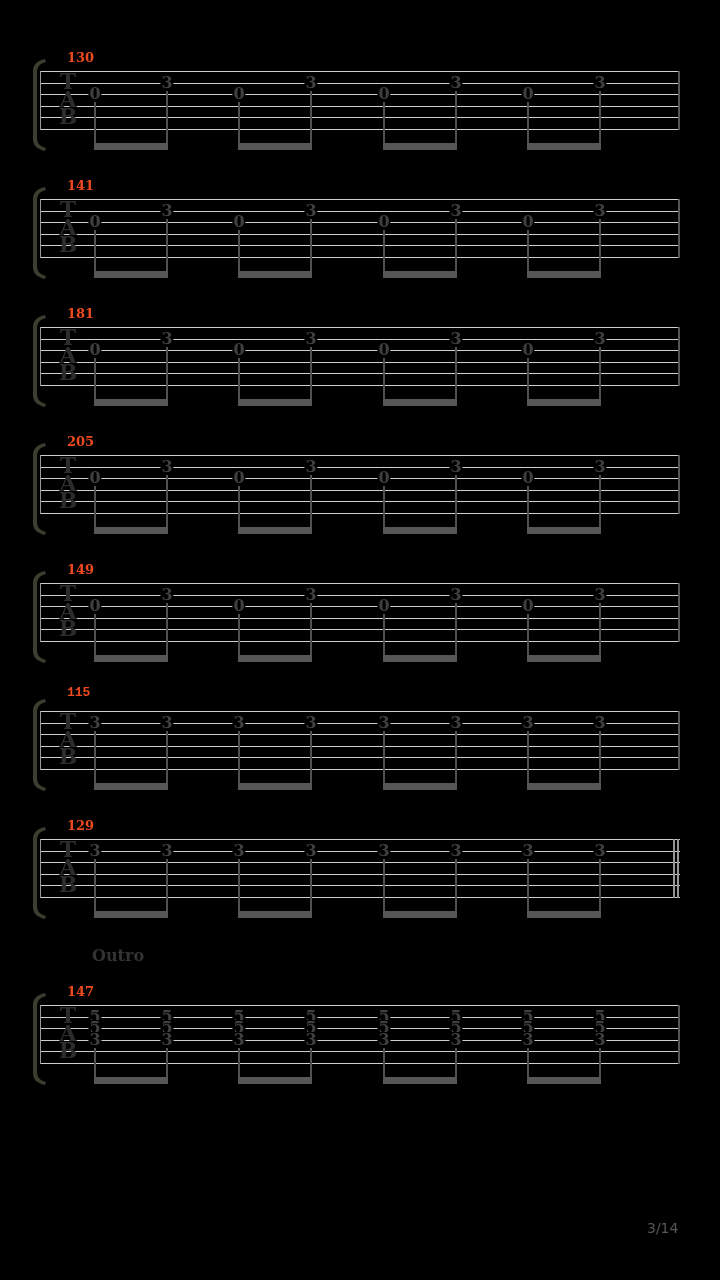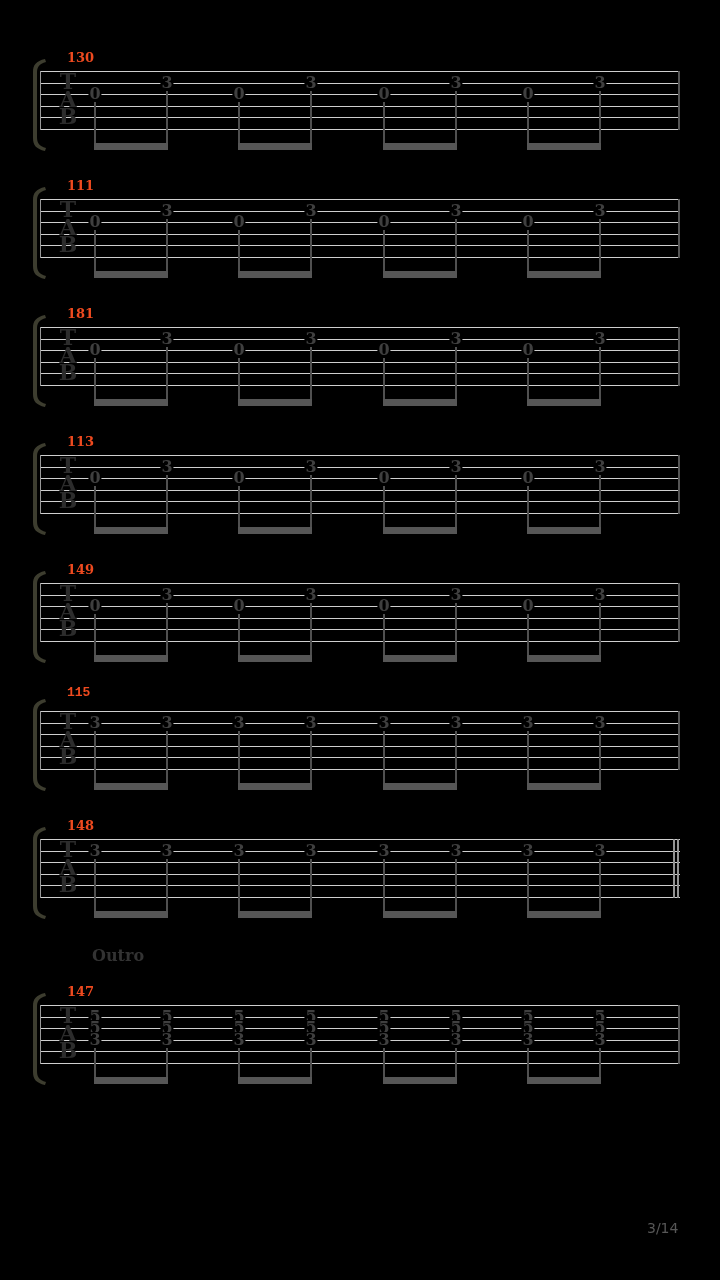--- a/index.html
+++ b/index.html
@@ -59,21 +59,21 @@
         <div class="stem" style="left: 527px; top: 100.2px; height: 49.8px;"></div>
         <div class="fret" style="left: 600px; top: 82.6px;">3</div>
         <div class="stem" style="left: 599px; top: 88.6px; height: 61.4px;"></div>
         <div class="beam" style="left: 94px; width: 74px; top: 143px;"></div>
         <div class="beam" style="left: 238px; width: 74px; top: 143px;"></div>
         <div class="beam" style="left: 383px; width: 74px; top: 143px;"></div>
         <div class="beam" style="left: 527px; width: 74px; top: 143px;"></div>
         <div class="vline" style="left: 678px; top: 71px; width: 2px; height: 59px; background: rgb(85, 85, 85);"></div>
       </div>
       <div class="sys">
-        <div class="measure-number" style="top: 179px;">111</div>
+        <div class="measure-number" style="top: 179px;">141</div>
         <svg viewBox="0 0 22 92" class="bracket" style="left: 29px; top: 187px; width: 22px; height: 92px;">
           <path d="M16 0 C7 2 4 6 4 13 L4 79 C4 86 7 90 16 92 L17 89 C10 87 8 84 8 78 L8 14 C8 8 10 5 17 3 Z" fill="#3d3d2f"></path>
         </svg>
         <div class="hline" style="top: 199px;"></div>
         <div class="hline" style="top: 210.6px;"></div>
         <div class="hline" style="top: 222.2px;"></div>
         <div class="hline" style="top: 233.8px;"></div>
         <div class="hline" style="top: 245.4px;"></div>
         <div class="hline" style="top: 257px;"></div>
         <div class="vline" style="left: 40px; top: 199px; width: 1px; height: 59px; background: rgb(153, 153, 153);"></div>
@@ -133,21 +133,21 @@
         <div class="stem" style="left: 527px; top: 356.2px; height: 49.8px;"></div>
         <div class="fret" style="left: 600px; top: 338.6px;">3</div>
         <div class="stem" style="left: 599px; top: 344.6px; height: 61.4px;"></div>
         <div class="beam" style="left: 94px; width: 74px; top: 399px;"></div>
         <div class="beam" style="left: 238px; width: 74px; top: 399px;"></div>
         <div class="beam" style="left: 383px; width: 74px; top: 399px;"></div>
         <div class="beam" style="left: 527px; width: 74px; top: 399px;"></div>
         <div class="vline" style="left: 678px; top: 327px; width: 2px; height: 59px; background: rgb(85, 85, 85);"></div>
       </div>
       <div class="sys">
-        <div class="measure-number" style="top: 435px;">113</div>
+        <div class="measure-number" style="top: 435px;">205</div>
         <svg viewBox="0 0 22 92" class="bracket" style="left: 29px; top: 443px; width: 22px; height: 92px;">
           <path d="M16 0 C7 2 4 6 4 13 L4 79 C4 86 7 90 16 92 L17 89 C10 87 8 84 8 78 L8 14 C8 8 10 5 17 3 Z" fill="#3d3d2f"></path>
         </svg>
         <div class="hline" style="top: 455px;"></div>
         <div class="hline" style="top: 466.6px;"></div>
         <div class="hline" style="top: 478.2px;"></div>
         <div class="hline" style="top: 489.8px;"></div>
         <div class="hline" style="top: 501.4px;"></div>
         <div class="hline" style="top: 513px;"></div>
         <div class="vline" style="left: 40px; top: 455px; width: 1px; height: 59px; background: rgb(153, 153, 153);"></div>
@@ -244,21 +244,21 @@
         <div class="stem" style="left: 527px; top: 728.6px; height: 61.4px;"></div>
         <div class="fret" style="left: 600px; top: 722.6px;">3</div>
         <div class="stem" style="left: 599px; top: 728.6px; height: 61.4px;"></div>
         <div class="beam" style="left: 94px; width: 74px; top: 783px;"></div>
         <div class="beam" style="left: 238px; width: 74px; top: 783px;"></div>
         <div class="beam" style="left: 383px; width: 74px; top: 783px;"></div>
         <div class="beam" style="left: 527px; width: 74px; top: 783px;"></div>
         <div class="vline" style="left: 678px; top: 711px; width: 2px; height: 59px; background: rgb(85, 85, 85);"></div>
       </div>
       <div class="sys">
-        <div class="measure-number" style="top: 819px;">148</div>
+        <div class="measure-number" style="top: 819px;">129</div>
         <svg viewBox="0 0 22 92" class="bracket" style="left: 29px; top: 827px; width: 22px; height: 92px;">
           <path d="M16 0 C7 2 4 6 4 13 L4 79 C4 86 7 90 16 92 L17 89 C10 87 8 84 8 78 L8 14 C8 8 10 5 17 3 Z" fill="#3d3d2f"></path>
         </svg>
         <div class="hline" style="top: 839px;"></div>
         <div class="hline" style="top: 850.6px;"></div>
         <div class="hline" style="top: 862.2px;"></div>
         <div class="hline" style="top: 873.8px;"></div>
         <div class="hline" style="top: 885.4px;"></div>
         <div class="hline" style="top: 897px;"></div>
         <div class="vline" style="left: 40px; top: 839px; width: 1px; height: 59px; background: rgb(153, 153, 153);"></div>

